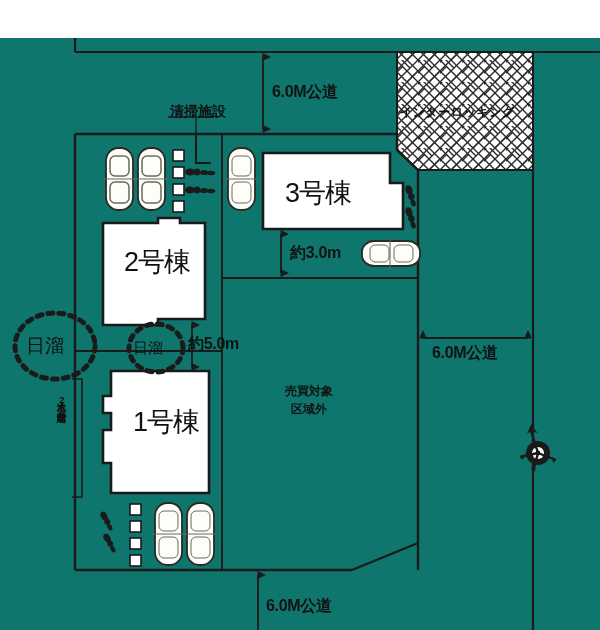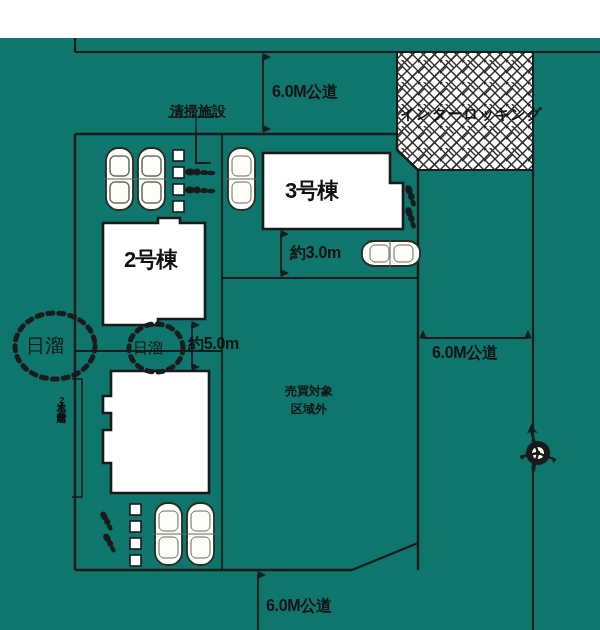--- a/index.html
+++ b/index.html
@@ -2,27 +2,27 @@
 <html><head>
 <meta charset="utf-8">
 <style>
   html,body{margin:0;padding:0;background:#ffffff;}
   body{width:600px;height:630px;overflow:hidden;
        font-family:"Liberation Sans","DejaVu Sans",sans-serif;color:#000;}
   #plan{position:relative;width:600px;height:630px;background:#0f766e;margin-top:38px;}
   svg{position:absolute;left:0;top:0;}
   .lbl{position:absolute;font-weight:bold;color:#111;white-space:nowrap;line-height:1;}
   .dim{font-size:16px;font-weight:bold;letter-spacing:-0.3px;}
-  .bldg-no{font-size:22px;font-weight:bold;letter-spacing:-1px;}
+  .bldg-no{font-size:27px;font-weight:normal;letter-spacing:-1px;}
   .hidamari{font-size:19px;font-weight:normal;letter-spacing:0px;}
   .small-jp{font-size:14px;font-weight:bold;}
   .center-jp{font-size:12px;font-weight:bold;text-align:center;line-height:1.5;}
   .vert-jp{font-size:9.5px;font-weight:bold;writing-mode:vertical-rl;
            text-orientation:upright;letter-spacing:0px;}
-  .inter-jp{font-size:15px;font-weight:bold;letter-spacing:0.5px;}
+  .inter-jp{font-size:12px;font-weight:bold;letter-spacing:0.5px;}
 </style>
 </head>
 <body>
 
 <div id="plan">
 
   <svg width="600" height="630" viewBox="0 0 600 630">
     <defs>
 
       <pattern id="herringbone" width="22" height="22" patternUnits="userSpaceOnUse" patternTransform="rotate(0)">
@@ -248,20 +248,21 @@
   </svg>
 
   <div class="lbl dim" style="left:272px;top:46px;">6.0M公道</div>
 
   <div class="lbl dim" style="left:432px;top:307px;">6.0M公道</div>
 
   <div class="lbl dim" style="left:266px;top:560px;">6.0M公道</div>
 
   <div class="lbl bldg-no" style="left:124px;top:211px;">2号棟</div>
 
+  <div class="lbl bldg-no" style="left:133px;top:371px;">1号棟</div>
 
   <div class="lbl bldg-no" style="left:285px;top:142px;">3号棟</div>
 
   <div class="lbl dim" style="left:290px;top:207px;">約3.0m</div>
 
   <div class="lbl dim" style="left:188px;top:298px;">約5.0m</div>
 
   <div class="lbl small-jp" style="left:170px;top:66px;">清掃施設</div>
 
   <div class="lbl inter-jp" style="left:400px;top:68px;">インターロッキング</div>

